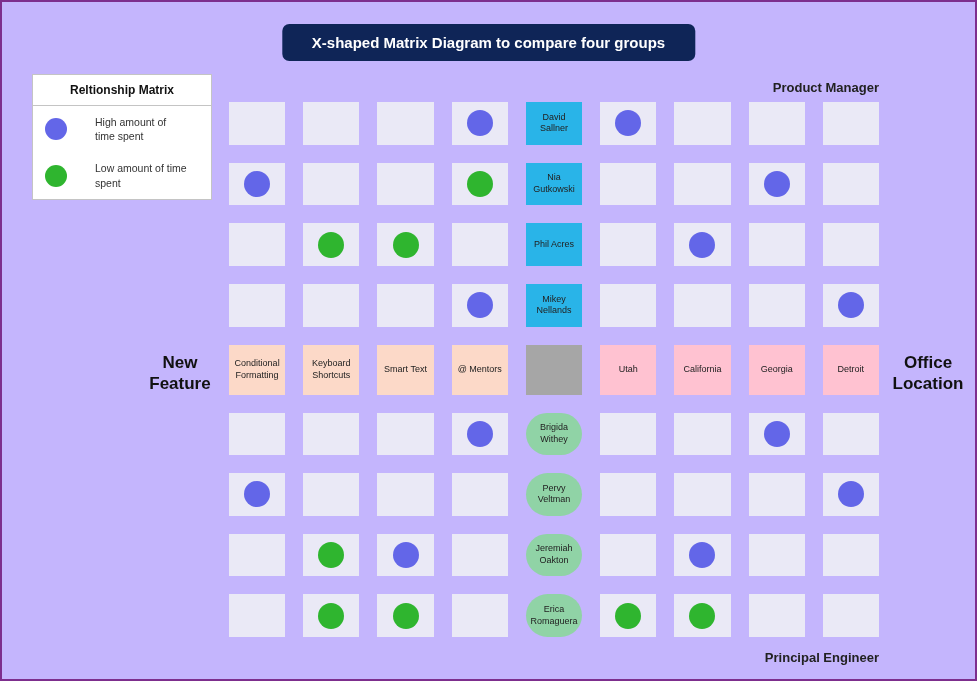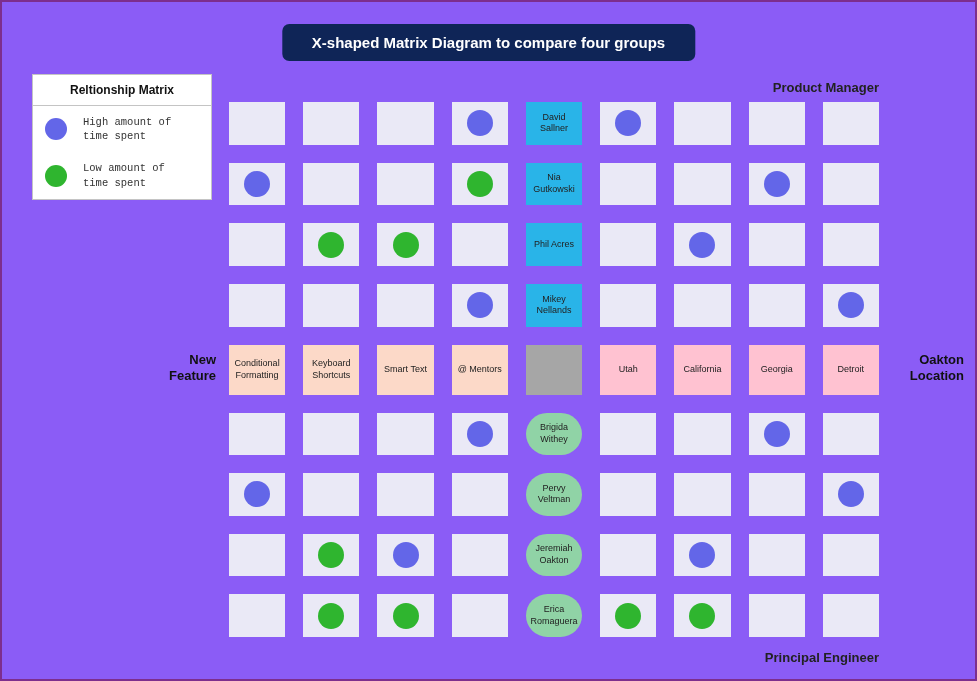--- a/index.html
+++ b/index.html
@@ -10,50 +10,50 @@
     --engineer-bg:#90d3a6;
     --feature-bg:#fcd9c8;
     --location-bg:#ffc2d1;
     --center-bg:#a6a6a6;
     --cell-bg:#eae9f6;
     --page-border:#7d2e8d;
   }
   html,body{margin:0;padding:0;background:#fff;}
   .page{
     position:relative;width:977px;height:681px;box-sizing:border-box;
-    border:2px solid var(--page-border);background:#8b5cf6;overflow:hidden;
+    border:2px solid var(--page-border);background:#c4b5fd;overflow:hidden;
     font-family:"Liberation Sans", sans-serif;color:#222;
   }
   .title-banner{
     position:absolute;top:22px;left:50%;transform:translateX(-50%);
     background:var(--title-bg);color:#fff;font-weight:bold;font-size:15px;
     padding:10px 30px;border-radius:7px;white-space:nowrap;
   }
   .legend{
     position:absolute;left:30px;top:72px;width:180px;background:#fff;
     border:1px solid #c4c4c4;box-sizing:border-box;
   }
   .legend-title{
     font-weight:bold;font-size:12px;text-align:center;padding:8px 4px;
     border-bottom:1px solid #c4c4c4;color:#111;
   }
-  .legend-item{display:flex;align-items:center;gap:16px;padding:9px 12px;font-family:Liberation Mono, monospace;}
+  .legend-item{display:flex;align-items:center;gap:28px;padding:9px 12px;}
   .legend-dot{width:22px;height:22px;border-radius:50%;flex:0 0 auto;}
   .legend-dot.high{background:var(--high);}
   .legend-dot.low{background:var(--low);}
   .legend-label{font-size:10.5px;line-height:1.35;color:#333;width:92px;}
   .axis-label-top,.axis-label-bottom{
     position:absolute;left:227px;width:650px;text-align:right;
     font-size:13px;font-weight:600;color:#222;
   }
   .axis-label-top{top:78px;}
   .axis-label-bottom{top:648px;}
   .axis-label-left,.axis-label-right{
-    position:absolute;top:350px;width:72px;text-align:right;
-    font-size:13px;font-weight:bold;color:#111;line-height:1.25;
+    position:absolute;top:350px;width:72px;text-align:center;
+    font-size:17px;font-weight:bold;color:#111;line-height:1.25;
   }
   .axis-label-left{left:142px;}
   .axis-label-right{left:890px;}
   .matrix-grid{
     position:absolute;left:227px;top:100px;width:650px;height:535px;
     display:grid;grid-template-columns:repeat(9,1fr);
     grid-template-rows:1fr 1fr 1fr 1fr 50px 1fr 1fr 1fr 1fr;
     gap:18px;
   }
   .cell{
@@ -86,21 +86,21 @@
     </div>
     <div class="legend-item">
       <span class="legend-dot low"></span>
       <span class="legend-label">Low amount of time spent</span>
     </div>
   </div>
 
   <div class="axis-label-top">Product Manager</div>
   <div class="axis-label-bottom">Principal Engineer</div>
   <div class="axis-label-left">New Feature</div>
-  <div class="axis-label-right">Oakton Location</div>
+  <div class="axis-label-right">Office Location</div>
 
   <div class="matrix-grid">
       <div class="cell plain-cell"></div>
       <div class="cell plain-cell"></div>
       <div class="cell plain-cell"></div>
       <div class="cell plain-cell">
         <span class="dot high"></span>
       </div>
       <div class="cell manager-cell">
         <span>David Sallner</span>

